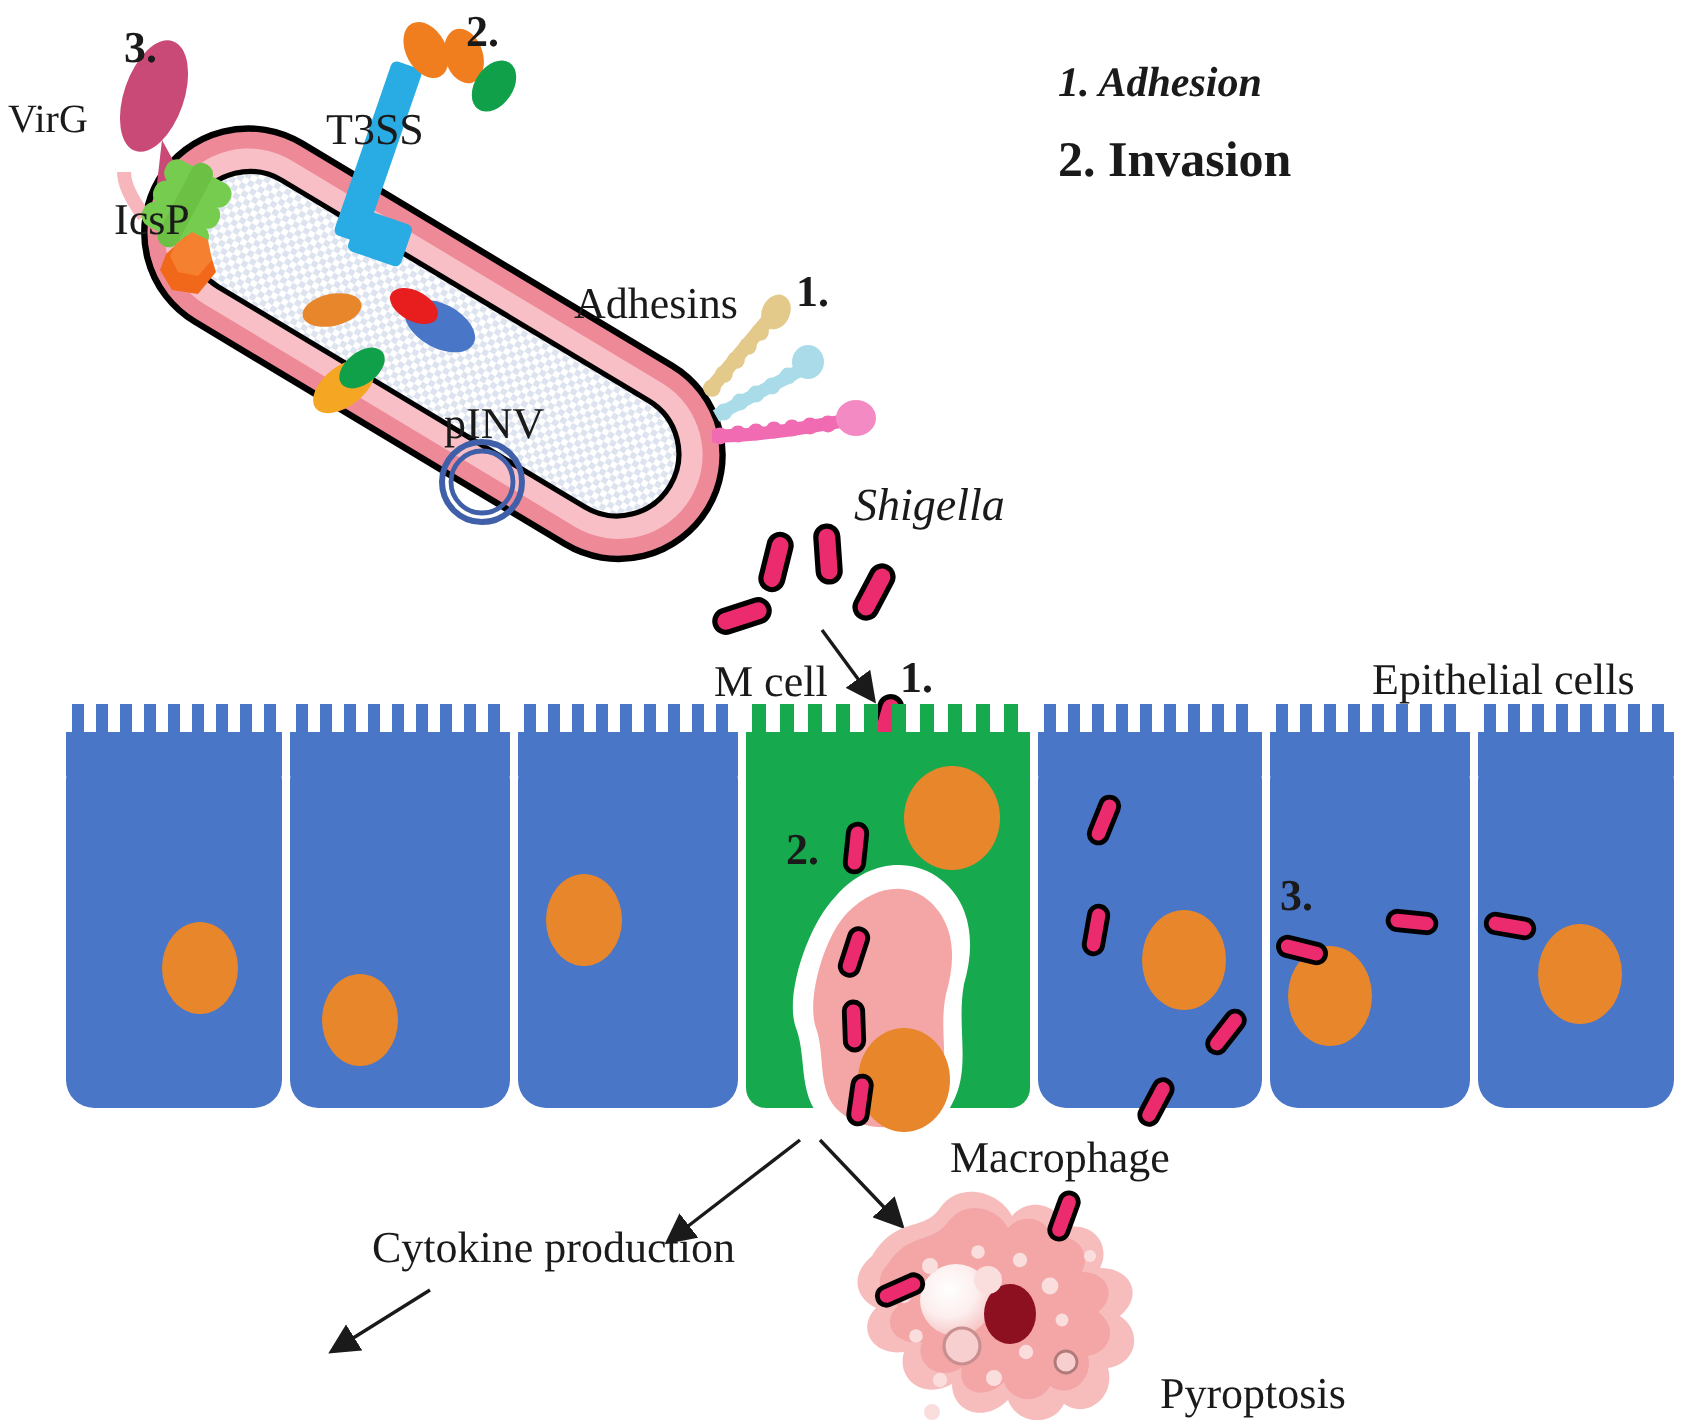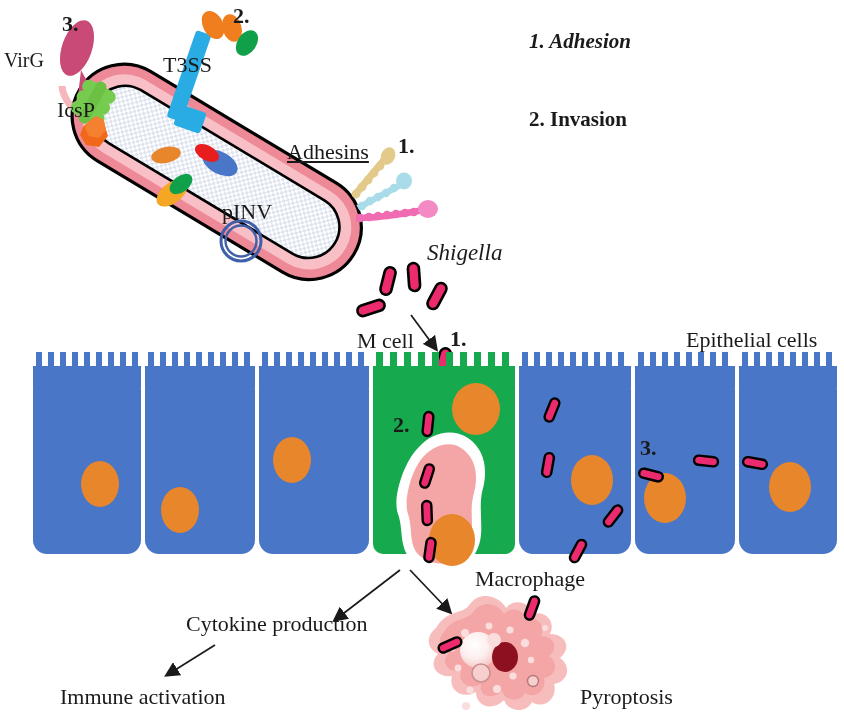--- a/index.html
+++ b/index.html
@@ -305,32 +305,31 @@
       <use href="#rodsm" transform="translate(450,645) rotate(66)"></use>
       <use href="#rodsm" transform="translate(532,608) rotate(20)"></use>
     </g>
   </svg>
 
   <div class="lbl bold" style="left:62px;top:11px;font-size:22px;">3.</div>
   <div class="lbl" style="left:4px;top:49px;font-size:20px;">VirG</div>
   <div class="lbl" style="left:25px;top:97px;font-size:22px;margin-left:32px;">IcsP</div>
   <div class="lbl" style="left:163px;top:52px;font-size:22px;">T3SS</div>
   <div class="lbl bold" style="left:233px;top:3px;font-size:22px;">2.</div>
-  <div class="lbl" style="left:287px;top:139px;font-size:22px;text-decoration:underline;">Adhesins</div>
+  <div class="lbl" style="left:287px;top:139px;font-size:22px;">Adhesins</div>
   <div class="lbl bold" style="left:398px;top:133px;font-size:22px;">1.</div>
   <div class="lbl" style="left:222px;top:199px;font-size:22px;">pINV</div>
 
   <div class="lbl bold" style="left:529px;top:29px;font-size:21px;font-style:italic;">1. Adhesion</div>
-  <div class="lbl bold" style="left:529px;top:67px;font-size:21px;margin-top:40px;">2. Invasion</div>
+  <div class="lbl bold" style="left:529px;top:67px;font-size:25px;">2. Invasion</div>
 
   <div class="lbl ital" style="left:427px;top:240px;font-size:23px;">Shigella</div>
   <div class="lbl" style="left:357px;top:328px;font-size:22px;font-family:Liberation Serif, serif;">M cell</div>
   <div class="lbl bold" style="left:450px;top:326px;font-size:22px;">1.</div>
   <div class="lbl bold" style="left:393px;top:412px;font-size:22px;">2.</div>
   <div class="lbl bold" style="left:640px;top:435px;font-size:22px;">3.</div>
   <div class="lbl" style="left:686px;top:327px;font-size:22px;">Epithelial cells</div>
   <div class="lbl" style="left:475px;top:566px;font-size:22px;">Macrophage</div>
 
   <div class="lbl" style="left:186px;top:611px;font-size:22px;">Cytokine production</div>
-  <div class="lbl" style="left:60px;top:684px;font-size:22px;">Immune activation</div>
   <div class="lbl" style="left:580px;top:684px;font-size:22px;">Pyroptosis</div>
 
 </div>
 
 </body></html>

